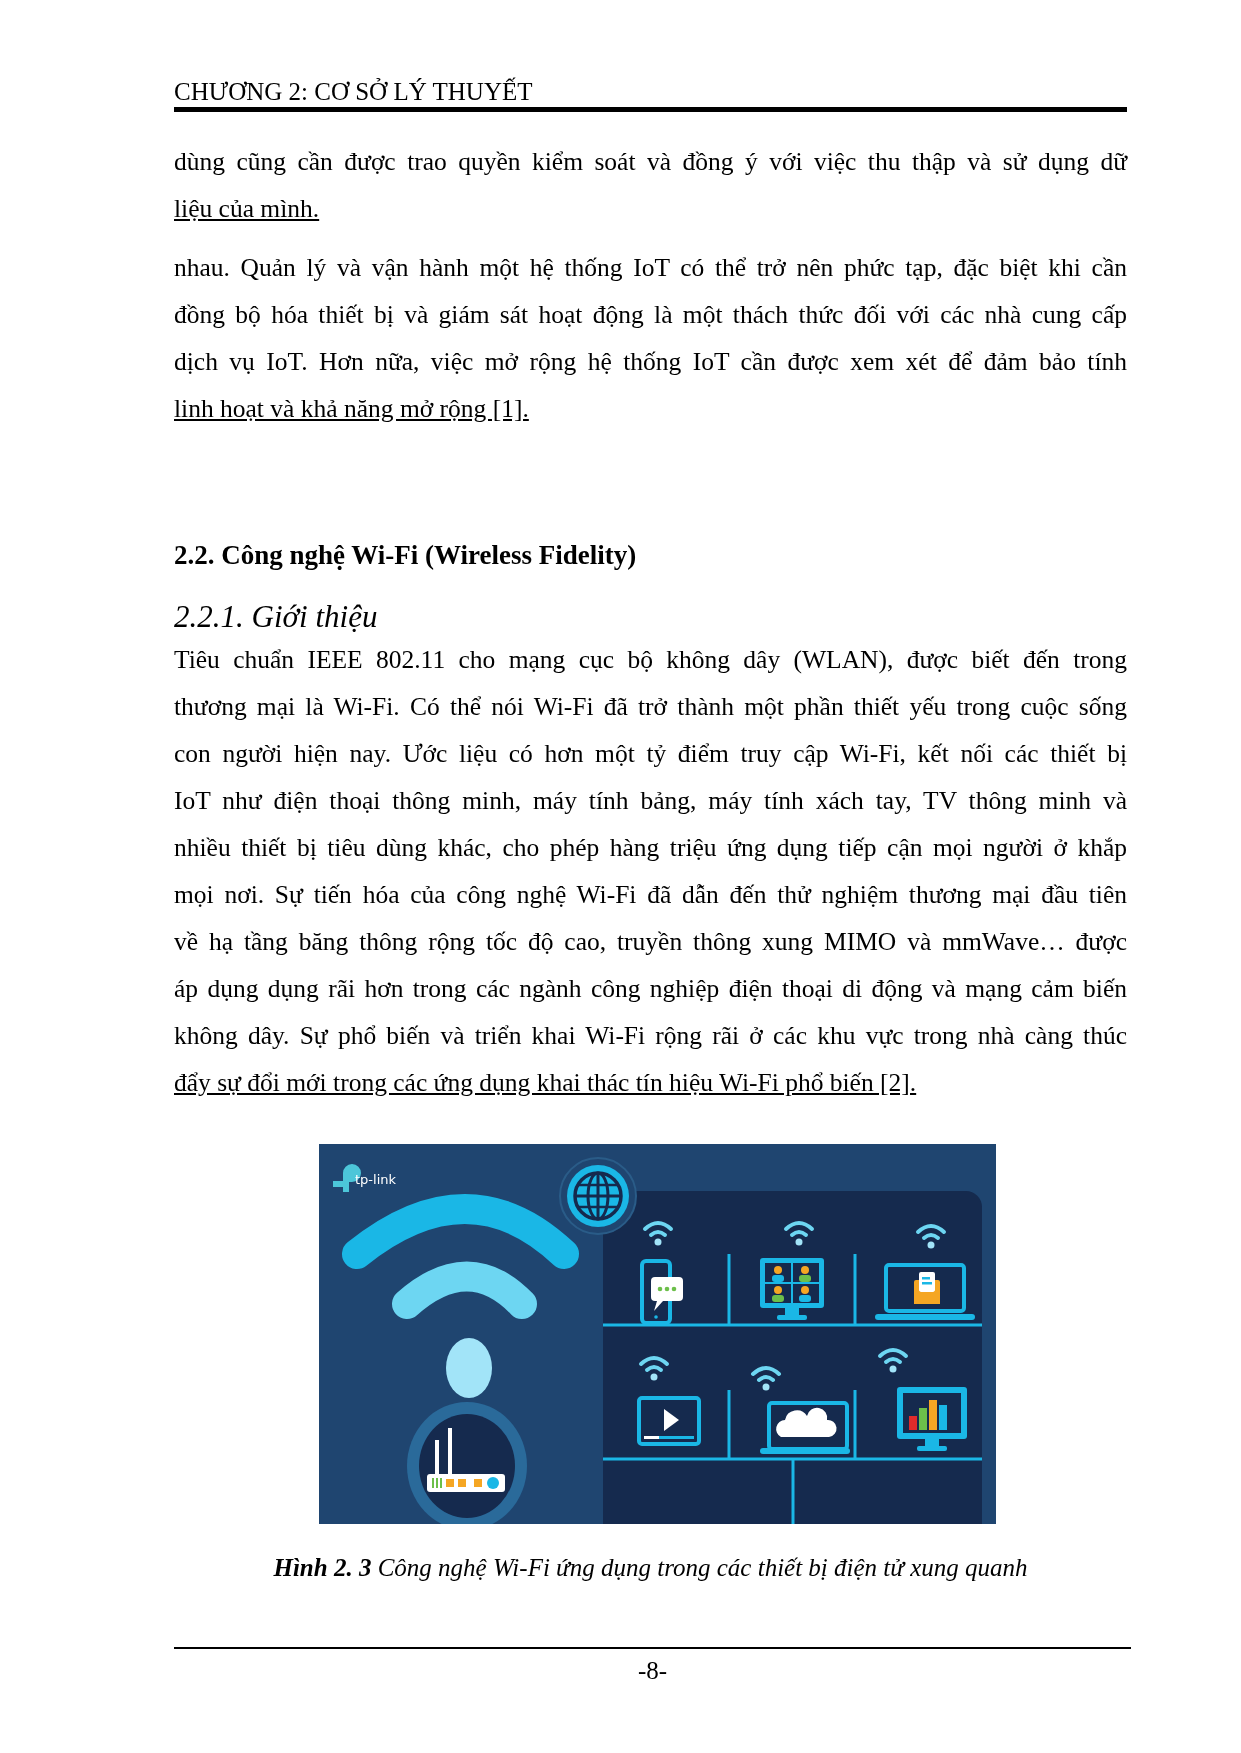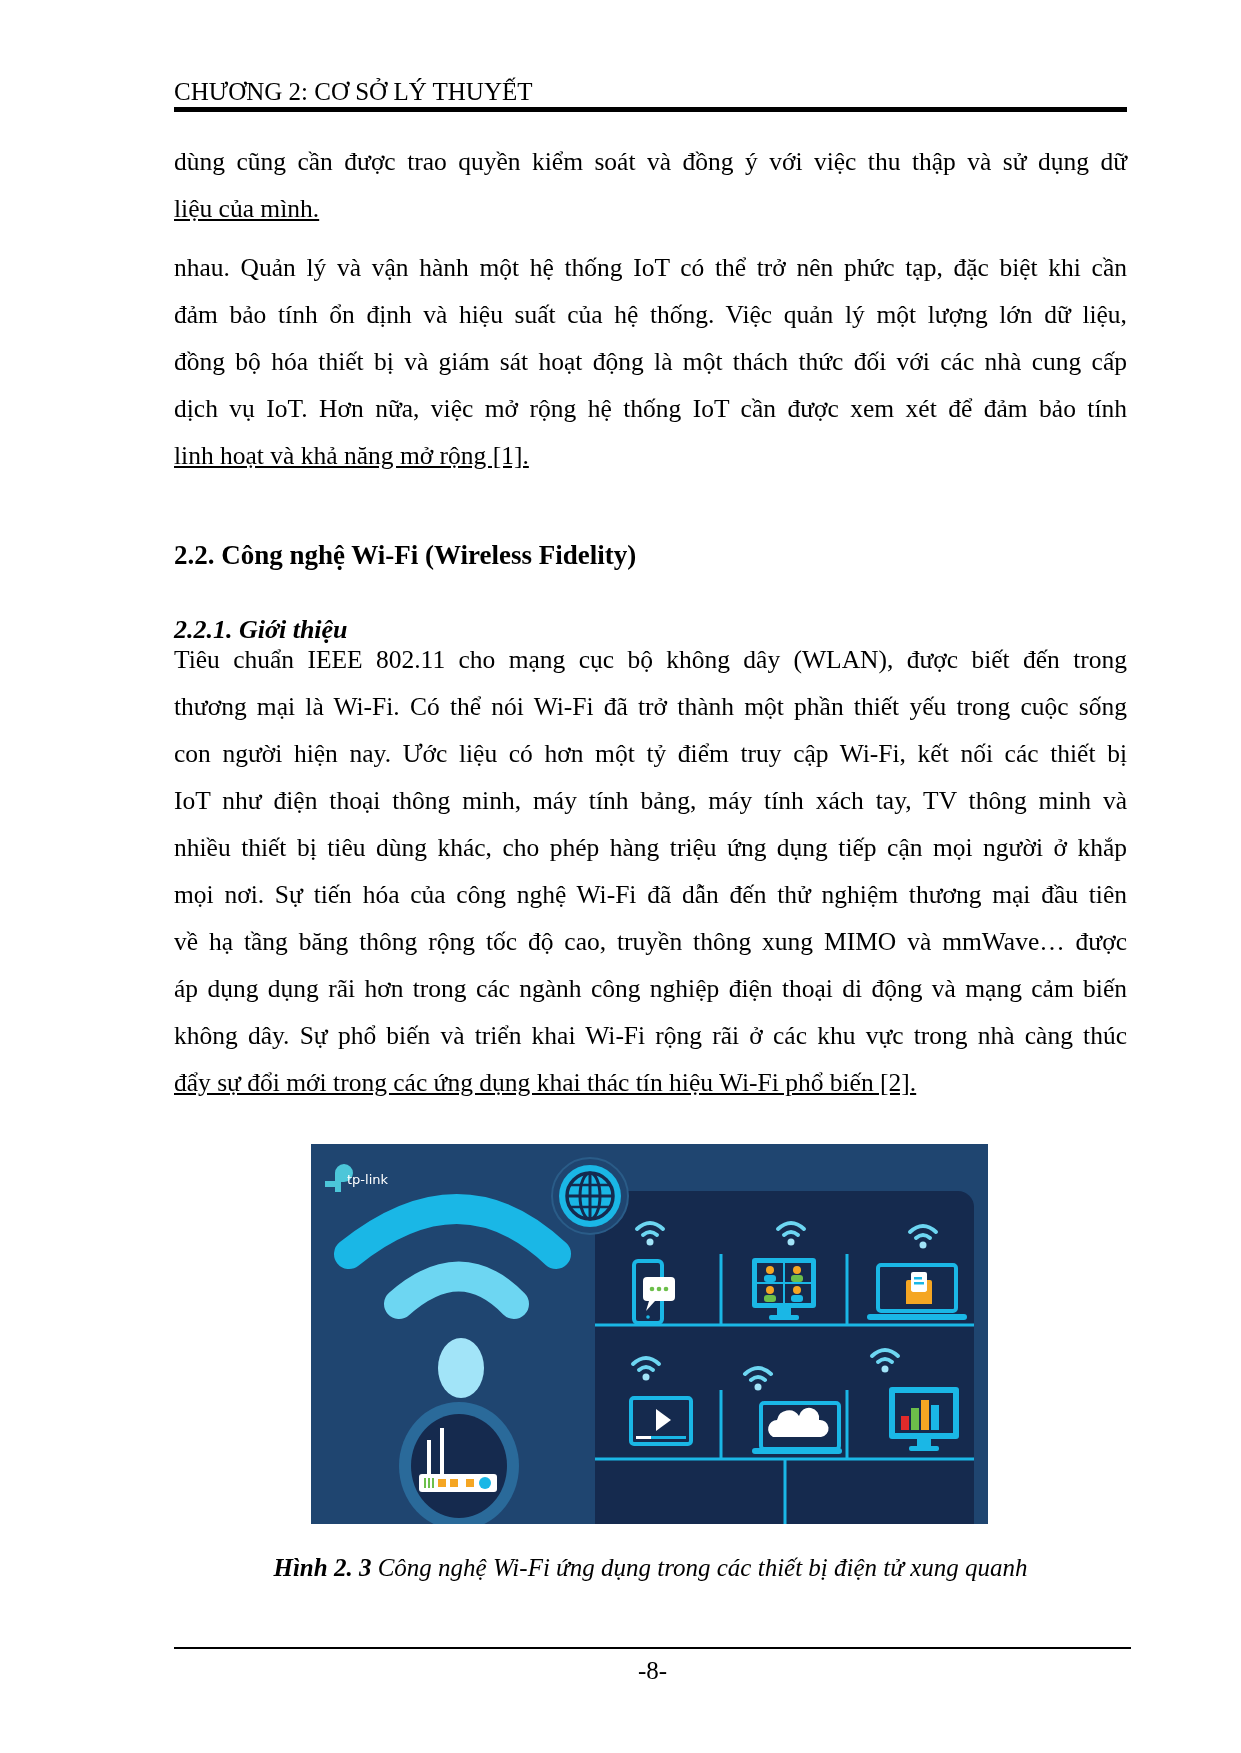--- a/index.html
+++ b/index.html
@@ -7,46 +7,45 @@
          font-family: "Liberation Serif", "DejaVu Serif", serif; color: #000; }
   .page-header { position: absolute; left: 174px; top: 78px; font-size: 25px; line-height: 28px;
                  letter-spacing: 0; }
   .header-rule { position: absolute; left: 174px; top: 107px; width: 953px; height: 5px; background: #000; }
   .body-text { position: absolute; left: 174px; width: 953px; font-size: 25.5px; line-height: 47px;
                text-align: justify; }
   .p1 { top: 138px; }
   .p2 { top: 244px; }
   .p2 b { font-weight: bold; }
   .h2 { position: absolute; left: 174px; top: 540px; font-size: 27px; font-weight: bold; line-height: 30px; }
-  .h3 { position: absolute; left: 174px; top: 615px; font-size: 26px; font-weight: bold; font-style: italic; line-height: 30px; }
+  .h3 { position: absolute; left: 174px; top: 602px; font-size: 31px; font-weight: normal; font-style: italic; line-height: 30px; }
   .p3 { top: 636px; }
   .line { display: block; text-align: justify; text-align-last: justify; white-space: nowrap; height: 47px; }
   .line.last { text-align-last: left; text-decoration: underline; }
-  .figure { position: absolute; left: 311px; top: 1144px; width: 677px; height: 300px; }
+  .figure { position: absolute; left: 319px; top: 1144px; width: 677px; height: 300px; }
   .figure svg { display: block; }
   .caption { position: absolute; left: 174px; width: 953px; top: 1553px; text-align: center;
              font-size: 25px; font-style: italic; line-height: 30px; }
   .caption b { font-weight: bold; }
   .footer-rule { position: absolute; left: 174px; top: 1647px; width: 957px; height: 2px; background: #000; }
   .page-number { position: absolute; left: 174px; width: 957px; top: 1657px; text-align: center; font-size: 25px; line-height: 28px; }
 </style>
 </head>
 <body>
 
 <div class="page-header">CHƯƠNG 2: CƠ SỞ LÝ THUYẾT</div>
 <div class="header-rule"></div>
 
 <div class="body-text p1">
   <span class="line">dùng cũng cần được trao quyền kiểm soát và đồng ý với việc thu thập và sử dụng dữ</span>
   <span class="line last">liệu của mình.</span>
 </div>
 
 <div class="body-text p2">
   <span class="line">nhau. Quản lý và vận hành một hệ thống IoT có thể trở nên phức tạp, đặc biệt khi cần</span>
-  <span class="line">đảm bảo tính ổn định và hiệu suất của hệ thống. Việc quản lý một lượng lớn dữ liệu,</span>
   <span class="line">đồng bộ hóa thiết bị và giám sát hoạt động là một thách thức đối với các nhà cung cấp</span>
   <span class="line">dịch vụ IoT. Hơn nữa, việc mở rộng hệ thống IoT cần được xem xét để đảm bảo tính</span>
   <span class="line last">linh hoạt và khả năng mở rộng [1].</span>
 </div>
 
 <div class="h2">2.2. Công nghệ Wi-Fi (Wireless Fidelity)</div>
 <div class="h3">2.2.1. Giới thiệu</div>
 
 <div class="body-text p3">
   <span class="line">Tiêu chuẩn IEEE 802.11 cho mạng cục bộ không dây (WLAN), được biết đến trong</span>

